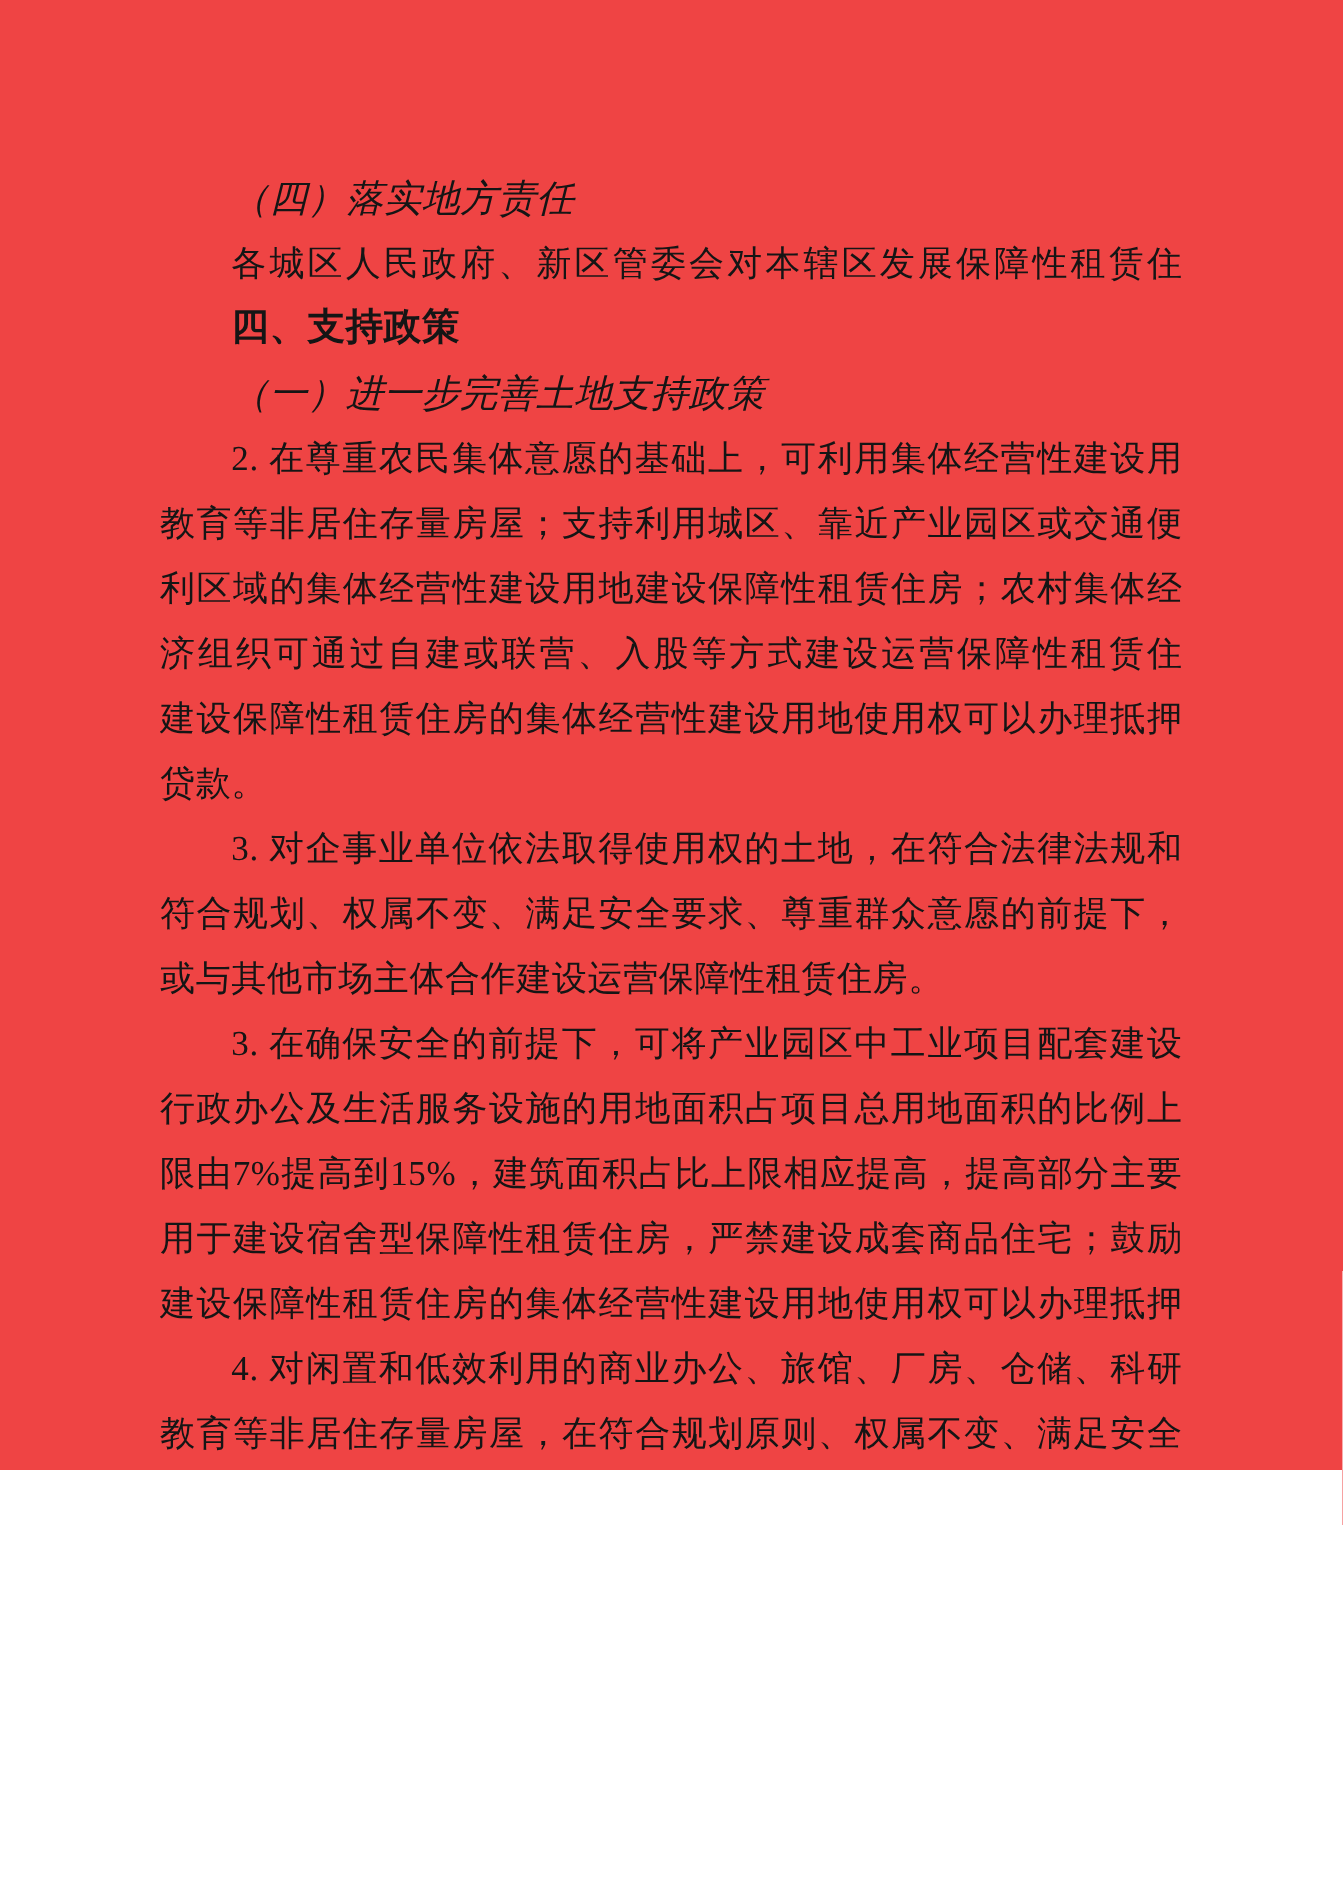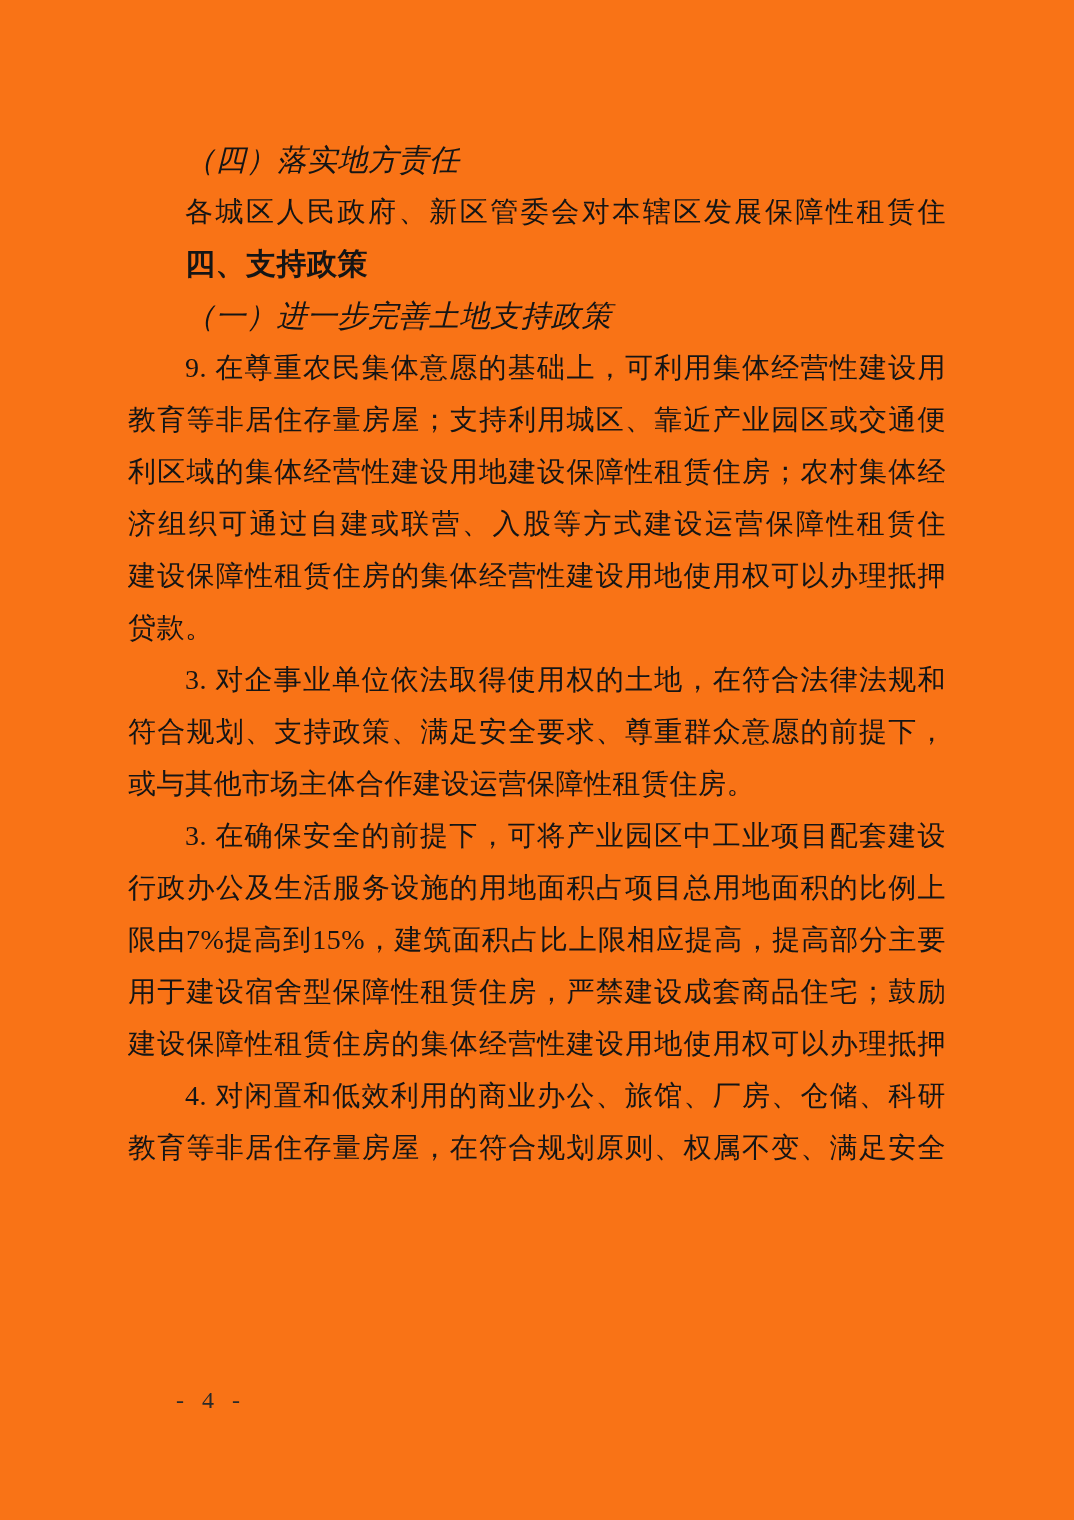--- a/index.html
+++ b/index.html
@@ -3,22 +3,22 @@
 <meta charset="utf-8">
 <style>
   html, body {
     margin: 0;
     padding: 0;
     background: #ffffff;
   }
   .page {
     position: relative;
     width: 1074px;
-    height: 1520px;
-    background: #f97316;
+    height: 1176px;
+    background: #ef4444;
     overflow: hidden;
     font-family: "Liberation Serif", "DejaVu Serif", serif;
     color: #151515;
   }
   .doc-body {
     position: absolute;
     left: 128px;
     top: 134px;
     width: 818px;
   }
@@ -36,21 +36,21 @@
     text-justify: inter-character;
   }
   .line.indent {
     text-indent: 57px;
   }
   .line.kaiti {
     font-style: italic;
     font-size: 30px;
   }
   .line.bold {
-    font-family: Liberation Serif, serif;
+    font-family: Liberation Mono, monospace;
     font-weight: 700;
     font-size: 30px;
     font-style: normal;
   }
   .footer {
     position: absolute;
     left: 176px;
     top: 1374px;
     height: 52px;
     line-height: 52px;
@@ -61,28 +61,28 @@
 </style>
 </head>
 <body>
 
 <div class="page">
   <div class="doc-body">
       <div class="line kaiti indent">（四）落实地方责任</div>
       <div class="line body indent fill">各城区人民政府、新区管委会对本辖区发展保障性租赁住房，</div>
       <div class="line bold indent">四、支持政策</div>
       <div class="line kaiti indent">（一）进一步完善土地支持政策</div>
-      <div class="line body indent fill">9. 在尊重农民集体意愿的基础上，可利用集体经营性建设用</div>
+      <div class="line body indent fill">2. 在尊重农民集体意愿的基础上，可利用集体经营性建设用</div>
       <div class="line body fill">教育等非居住存量房屋；支持利用城区、靠近产业园区或交通便</div>
       <div class="line body fill">利区域的集体经营性建设用地建设保障性租赁住房；农村集体经</div>
       <div class="line body fill">济组织可通过自建或联营、入股等方式建设运营保障性租赁住房；</div>
       <div class="line body fill">建设保障性租赁住房的集体经营性建设用地使用权可以办理抵押</div>
       <div class="line body">贷款。</div>
       <div class="line body indent fill">3. 对企事业单位依法取得使用权的土地，在符合法律法规和</div>
-      <div class="line body fill">符合规划、支持政策、满足安全要求、尊重群众意愿的前提下，</div>
+      <div class="line body fill">符合规划、权属不变、满足安全要求、尊重群众意愿的前提下，</div>
       <div class="line body">或与其他市场主体合作建设运营保障性租赁住房。</div>
       <div class="line body indent fill">3. 在确保安全的前提下，可将产业园区中工业项目配套建设</div>
       <div class="line body fill">行政办公及生活服务设施的用地面积占项目总用地面积的比例上</div>
       <div class="line body fill">限由7%提高到15%，建筑面积占比上限相应提高，提高部分主要</div>
       <div class="line body fill">用于建设宿舍型保障性租赁住房，严禁建设成套商品住宅；鼓励</div>
       <div class="line body fill">建设保障性租赁住房的集体经营性建设用地使用权可以办理抵押</div>
       <div class="line body indent fill">4. 对闲置和低效利用的商业办公、旅馆、厂房、仓储、科研</div>
       <div class="line body fill">教育等非居住存量房屋，在符合规划原则、权属不变、满足安全</div>
     </div>
   <div class="footer">

